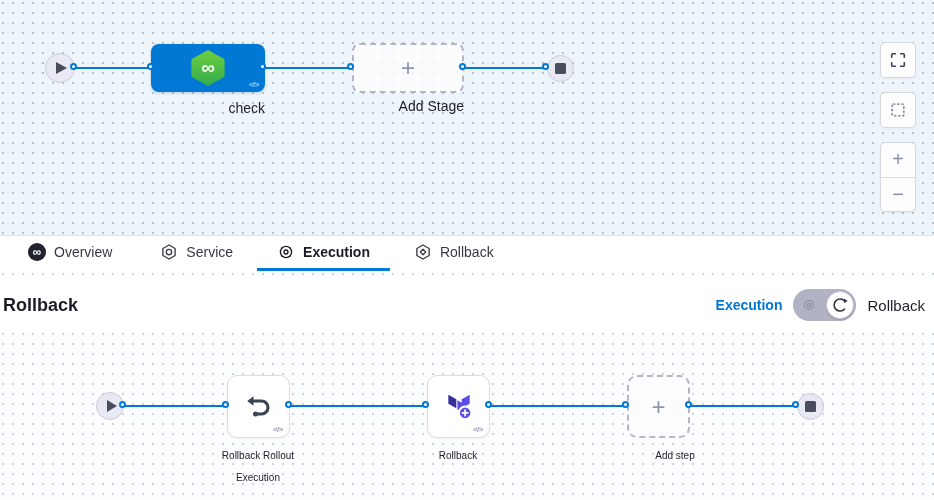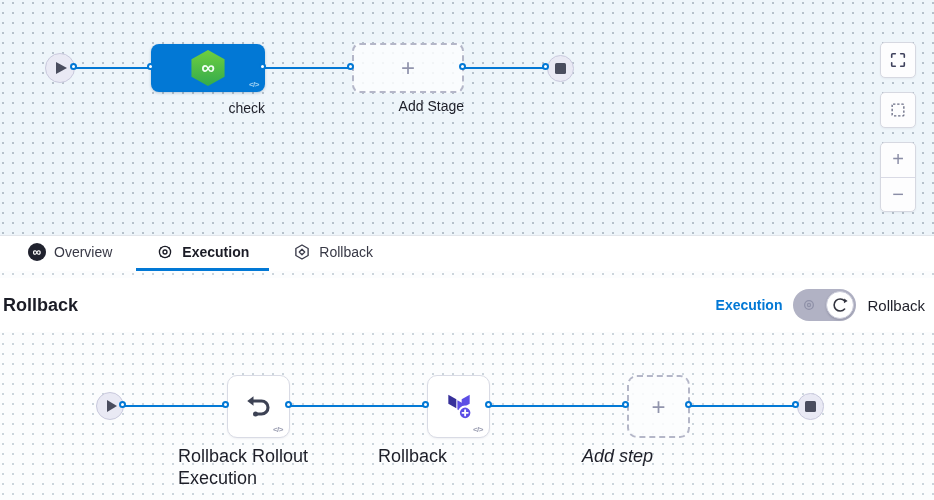--- a/index.html
+++ b/index.html
@@ -66,21 +66,21 @@
   .toolbar { position:absolute; left:0; top:7px; width:934px; height:54px; background:#fff; display:flex; align-items:center; z-index:6; }
   .toolbar-heading { font-size:18px; font-weight:bold; color:#1b1c26; margin-left:3px; }
   .toolbar-right { margin-left:auto; display:flex; align-items:center; gap:11px; padding-right:9px; }
   .exec-link { font-size:14px; font-weight:bold; color:#0278d5; cursor:pointer; }
   .mode-toggle { position:relative; width:63px; height:32px; border-radius:16px; background:#b1b2c4; display:flex; align-items:center; cursor:pointer; }
   .mode-toggle .off-icon { position:absolute; left:9px; top:9px; }
   .mode-toggle .thumb { position:absolute; right:2px; top:2px; width:28px; height:28px; border-radius:14px; background:#fff;
     border:1px solid #cacbd9; box-shadow:0 1px 2px rgba(40,41,61,.2); display:flex; align-items:center; justify-content:center; }
   .rollback-word { font-size:15px; color:#1d1e28; }
 
-  .step-label { position:absolute; font-size:18px; color:#1d1e28; line-height:22px; z-index:4; }
+  .step-label { position:absolute; text-align:center; font-size:10px; color:#1d1e28; line-height:22px; z-index:4; }
 </style>
 </head>
 <body>
 
 <div class="app">
 
   <div class="canvas-top">
     <div class="edge" style="left:75px; top:67px; width:77px;"></div>
     <div class="edge" style="left:264px; top:67px; width:88px;"></div>
     <div class="edge" style="left:464px; top:67px; width:84px;"></div>
@@ -132,20 +132,27 @@
       <div class="half">−</div>
     </div>
   </div>
 
   <div class="tabbar">
     <div class="tab">
       <div class="overview-dot">
           <span>∞</span>
         </div>
       <span>Overview</span>
+    </div>
+    <div class="tab">
+      <svg width="18" height="18" viewBox="0 0 20 20" fill="none" stroke="#3a3b4a" stroke-width="1.5" stroke-linejoin="round">
+        <path d="M10 2.2 16.8 6.1v7.8L10 17.8 3.2 13.9V6.1Z"></path>
+          <circle cx="10" cy="10" r="3"></circle>
+      </svg>
+      <span>Service</span>
     </div>
     <div class="tab active">
       <svg width="18" height="18" viewBox="0 0 20 20" fill="none" stroke="#1b1c26" stroke-width="1.5">
         <circle cx="10" cy="10" r="6.2"></circle>
           <circle cx="10" cy="10" r="2.2"></circle>
         <circle cx="5.4" cy="5.4" r="0.8" fill="#1b1c26" stroke="none"></circle>
           <circle cx="14.6" cy="5.4" r="0.8" fill="#1b1c26" stroke="none"></circle>
         <circle cx="5.4" cy="14.6" r="0.8" fill="#1b1c26" stroke="none"></circle>
           <circle cx="14.6" cy="14.6" r="0.8" fill="#1b1c26" stroke="none"></circle>
       </svg>
@@ -215,21 +222,21 @@
       </svg>
       <div class="code-chip on-white">&lt;/&gt;</div>
     </div>
     <div class="step-label" style="left:378px; top:174px; width:160px;">
       <div>Rollback</div>
     </div>
 
     <div class="dashed-box" style="left:627px; top:104px; width:63px; height:63px; border-radius:10px;">
       <span class="plus-glyph">+</span>
     </div>
-    <div class="step-label" style="left:582px; top:174px; width:160px;font-style:italic;">Add step</div>
+    <div class="step-label" style="left:595px; top:174px; width:160px;">Add step</div>
 
     <div class="round-node" style="left:797px; top:122px; width:27px; height:27px;">
       <div class="stop-glyph"></div>
     </div>
 
     <div class="port" style="left:119px; top:130px;"></div>
     <div class="port" style="left:222px; top:130px;"></div>
     <div class="port" style="left:285px; top:130px;"></div>
     <div class="port" style="left:422px; top:130px;"></div>
     <div class="port" style="left:485px; top:130px;"></div>

